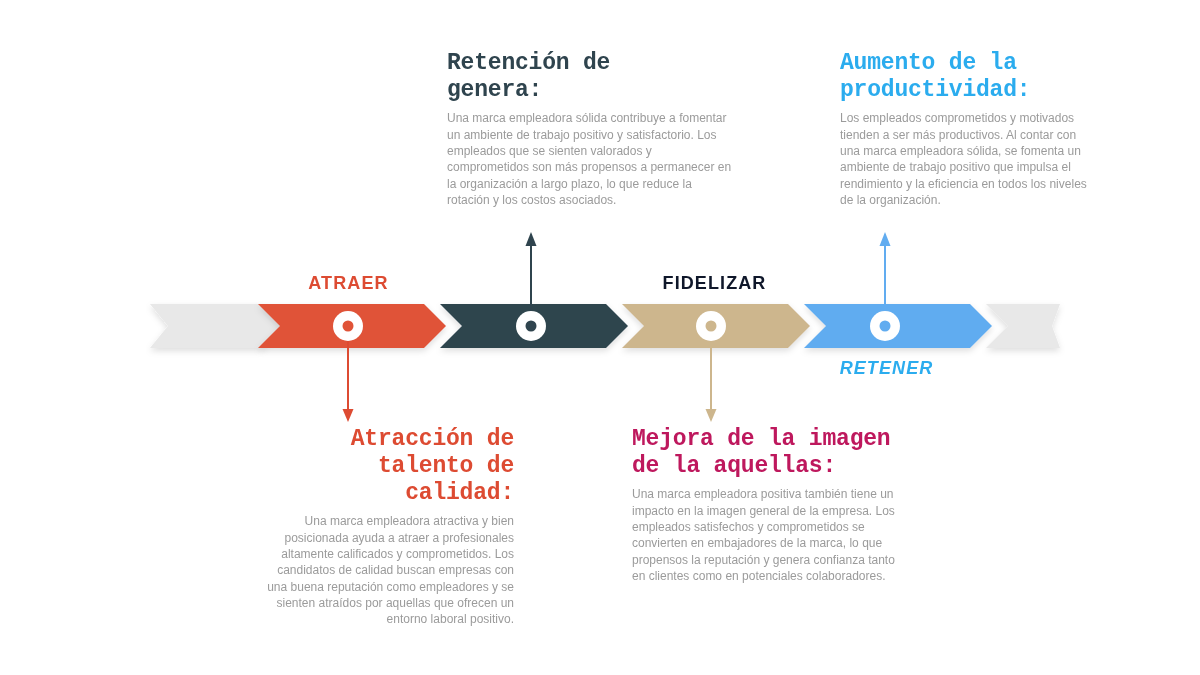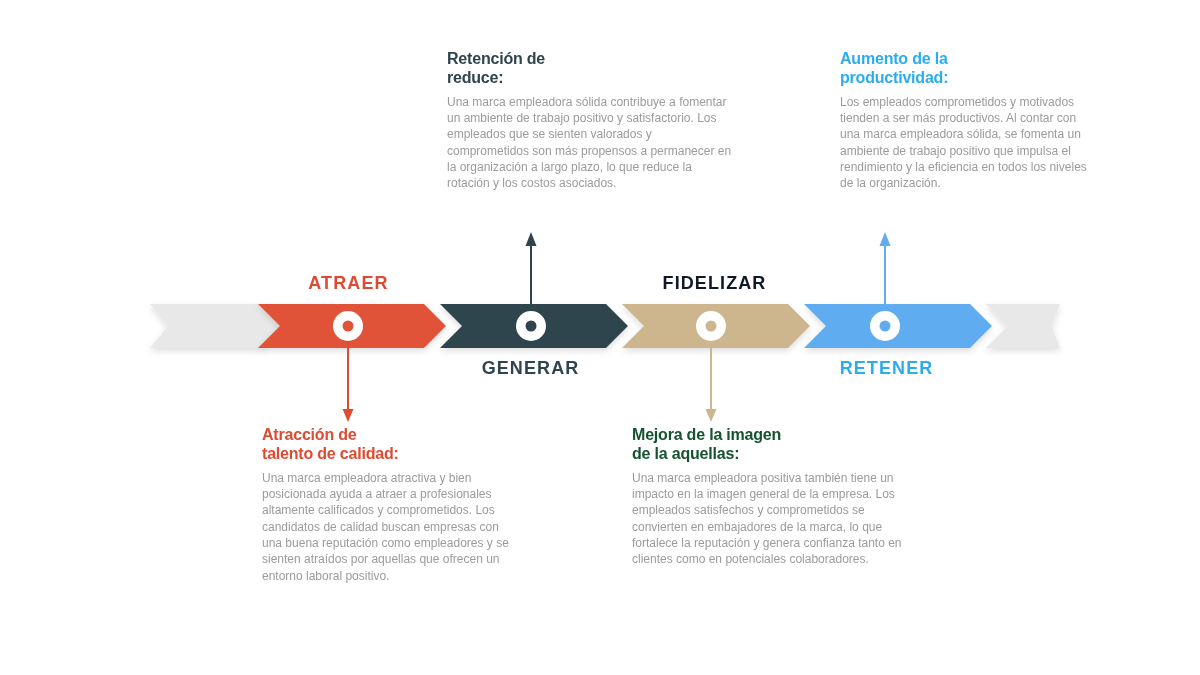--- a/index.html
+++ b/index.html
@@ -12,35 +12,36 @@
   }
   #stage {
     position: relative;
     width: 1200px; height: 675px;
     background: #ffffff;
   }
 
   
   .block { position: absolute; }
   .block h2 {
-    font-size: 16px;
+    font-size: 23px;
     font-weight: bold;
     line-height: 1.18;
     letter-spacing: -0.2px;
     margin-bottom: 6px;
+    font-family: Liberation Mono, monospace;
   }
   .block p {
     font-size: 12px;
     line-height: 1.36;
     color: #9b9b9b;
   }
 
   .b-retencion      { left: 447px; top: 50px;  width: 285px; }
   .b-productividad  { left: 840px; top: 50px;  width: 258px; }
-  .b-atraccion      { left: 262px; top: 426px; width: 252px; }
+  .b-atraccion      { left: 262px; top: 426px; width: 252px; text-align: right; }
   .b-imagen         { left: 632px; top: 426px; width: 275px; }
 
   
   #banner {
     position: absolute;
     left: 0; top: 288px;
     width: 1200px; height: 80px;
   }
   #banner svg { display: block; }
 
@@ -49,21 +50,21 @@
     position: absolute;
     font-size: 18px;
     font-weight: bold;
     letter-spacing: 1.1px;
     text-align: center;
     line-height: 1.18;
   }
   .cap-atraer    { left: 246px; top: 273px; width: 205px; color: #DD4B32; }
   .cap-fidelizar { left: 612px; top: 273px; width: 205px; color: #0f172a; }
   .cap-generar   { left: 428px; top: 358px; width: 205px; color: #2F444E; }
-  .cap-retener   { left: 784px; top: 358px; width: 205px; color: #2BACEE; }
+  .cap-retener   { left: 784px; top: 358px; width: 205px; color: #2BACEE; font-style: italic; }
 
   
   #connectors {
     position: absolute; left: 0; top: 0;
     width: 1200px; height: 675px;
     pointer-events: none;
   }
 </style>
 </head>
 <body>
@@ -130,29 +131,28 @@
       <circle cx="885" cy="326" r="15" fill="#ffffff"></circle>
       <circle cx="885" cy="326" r="5.5" fill="#61ACF0"></circle>
     </g>
   </svg>
 
   <div class="cap cap-atraer">ATRAER</div>
 
   <div class="cap cap-fidelizar">FIDELIZAR</div>
 
   <div class="cap cap-generar">
-    <div>GENERAR</div>
   </div>
 
   <div class="cap cap-retener">RETENER</div>
 
   <div class="block b-retencion">
     <h2 style="color:#2F444E;">
       <span>Retención de</span><br>
-      <span>reduce:</span>
+      <span>genera:</span>
     </h2>
     <p>Una marca empleadora sólida contribuye a fomentar un ambiente de trabajo positivo y satisfactorio. Los empleados que se sienten valorados y comprometidos son más propensos a permanecer en la organización a largo plazo, lo que reduce la rotación y los costos asociados.</p>
   </div>
 
   <div class="block b-productividad">
     <h2 style="color:#2BACEE;">
       <span>Aumento de la</span><br>
       <span>productividad:</span>
     </h2>
     <p>Los empleados comprometidos y motivados tienden a ser más productivos. Al contar con una marca empleadora sólida, se fomenta un ambiente de trabajo positivo que impulsa el rendimiento y la eficiencia en todos los niveles de la organización.</p>
@@ -160,20 +160,20 @@
 
   <div class="block b-atraccion">
     <h2 style="color:#DD4B32;">
       <span>Atracción de</span><br>
       <span>talento de calidad:</span>
     </h2>
     <p>Una marca empleadora atractiva y bien posicionada ayuda a atraer a profesionales altamente calificados y comprometidos. Los candidatos de calidad buscan empresas con una buena reputación como empleadores y se sienten atraídos por aquellas que ofrecen un entorno laboral positivo.</p>
   </div>
 
   <div class="block b-imagen">
-    <h2 style="color:#14532d;">
+    <h2 style="color:#be185d;">
       <span>Mejora de la imagen</span><br>
       <span>de la aquellas:</span>
     </h2>
-    <p>Una marca empleadora positiva también tiene un impacto en la imagen general de la empresa. Los empleados satisfechos y comprometidos se convierten en embajadores de la marca, lo que fortalece la reputación y genera confianza tanto en clientes como en potenciales colaboradores.</p>
+    <p>Una marca empleadora positiva también tiene un impacto en la imagen general de la empresa. Los empleados satisfechos y comprometidos se convierten en embajadores de la marca, lo que propensos la reputación y genera confianza tanto en clientes como en potenciales colaboradores.</p>
   </div>
 
 </div>
 
 </body></html>

